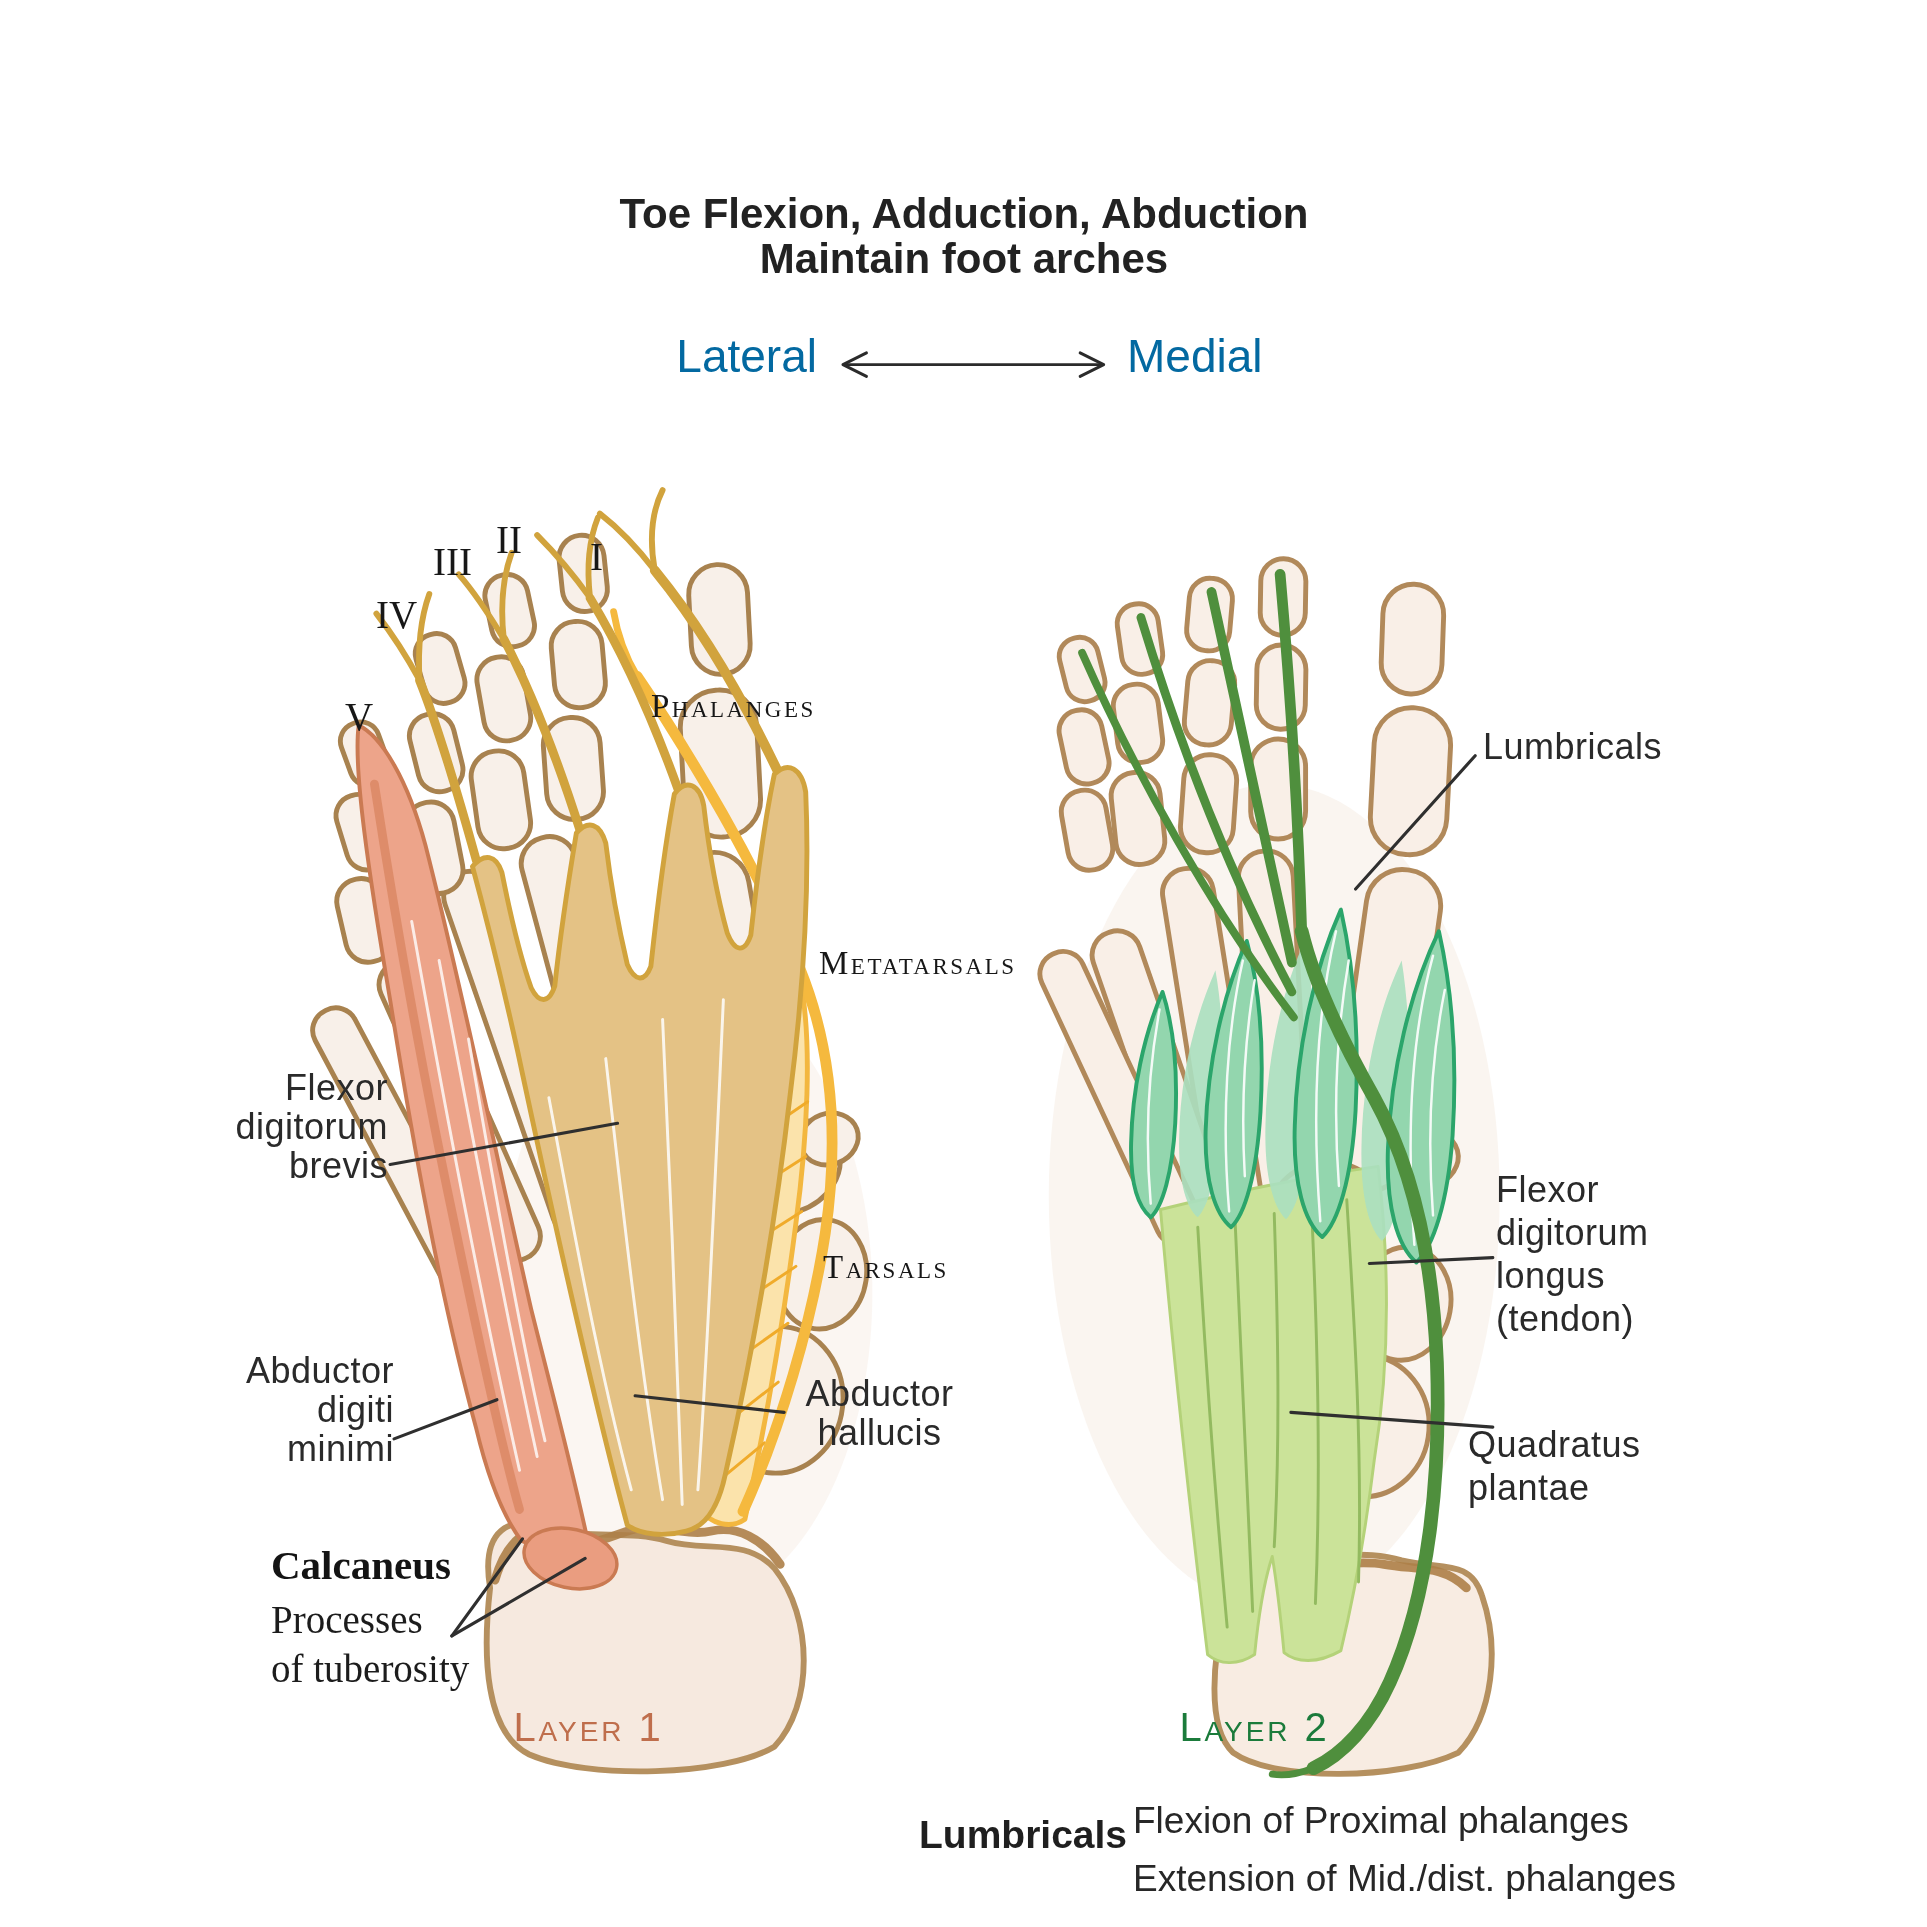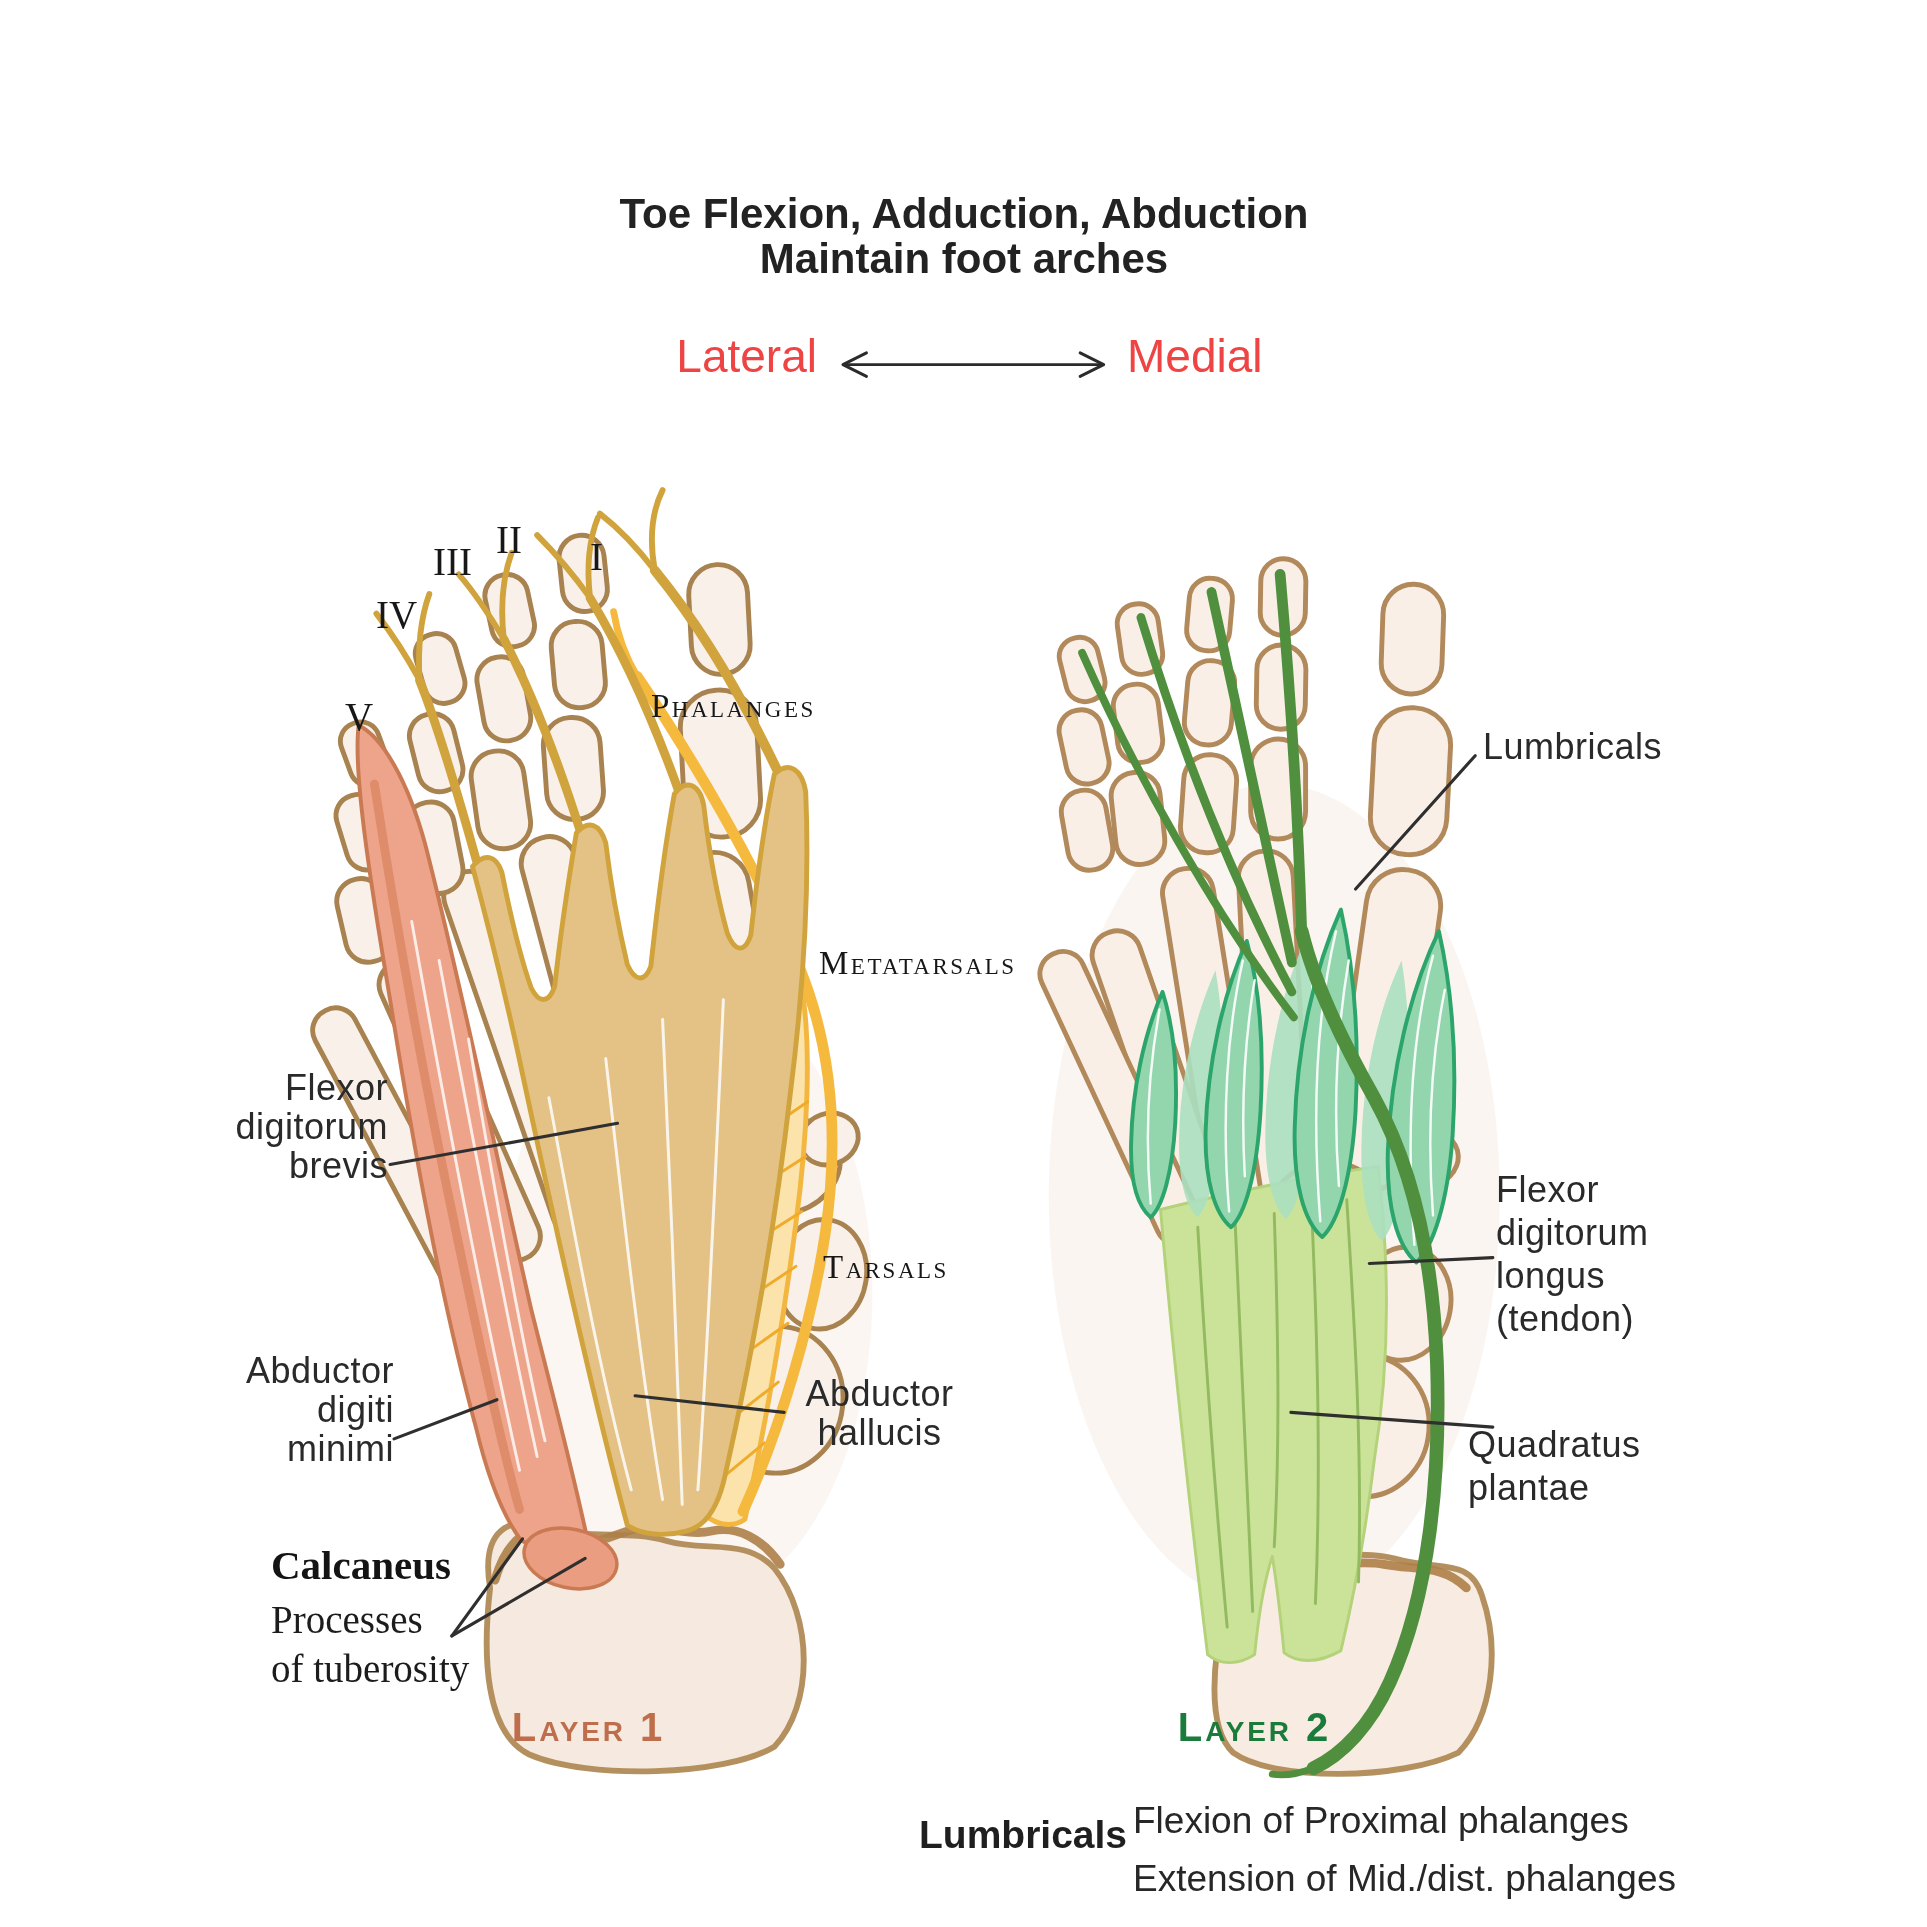--- a/index.html
+++ b/index.html
@@ -6,28 +6,28 @@
   .page{position:relative;width:1928px;height:1928px;background:#ffffff;overflow:hidden;
         font-family:"Liberation Sans","DejaVu Sans",sans-serif;}
   .art{position:absolute;left:0;top:0;width:1928px;height:1928px;}
   .lbl{position:absolute;white-space:nowrap;}
   .sans{font-family:"Liberation Sans","DejaVu Sans",sans-serif;}
   .serif{font-family:"Liberation Serif","DejaVu Serif",serif;}
   .title{left:0;right:0;top:65px;text-align:center;font-size:78px;font-weight:500;
          color:#1b87c0;letter-spacing:1px;}
   .subtitle{left:0;right:0;text-align:center;font-size:42px;font-weight:600;color:#222222;}
   .sub1{top:190px;} .sub2{top:235px;}
-  .dir-label{top:329px;font-size:46px;font-weight:500;color:#ef4444;}
+  .dir-label{top:329px;font-size:46px;font-weight:500;color:#0369a1;}
   .dir-left{left:635px;width:182px;text-align:right;}
   .dir-right{left:1127px;}
   .view-caption{left:0;right:0;top:414px;text-align:center;font-size:44px;font-weight:400;color:#3a3a3a;}
   .muscle-label{font-size:36px;line-height:39px;color:#2a2a2a;letter-spacing:0.5px;white-space:normal;}
   .bone-label{font-variant:small-caps;font-size:33px;letter-spacing:2.5px;color:#171717;}
   .numeral{font-size:39px;color:#171717;}
-  .layer-caption{font-variant:small-caps;font-size:40px;letter-spacing:2.9px;font-weight:700;text-align:center;white-space:normal;}
+  .layer-caption{font-variant:small-caps;font-size:40px;letter-spacing:2.9px;font-weight:400;text-align:center;white-space:normal;}
   .layer1-color{color:#bf6e4c;}
   .layer2-color{color:#1b7b3b;}
   .calc-title{font-size:41px;font-weight:700;color:#141414;}
   .calc-sub{font-size:39px;color:#1c1c1c;line-height:47px;white-space:normal;}
   .footnote-term{font-size:39px;font-weight:600;color:#1f1f1f;}
   .footnote-line{font-size:37px;color:#272727;}
 </style>
 </head>
 <body>
 

